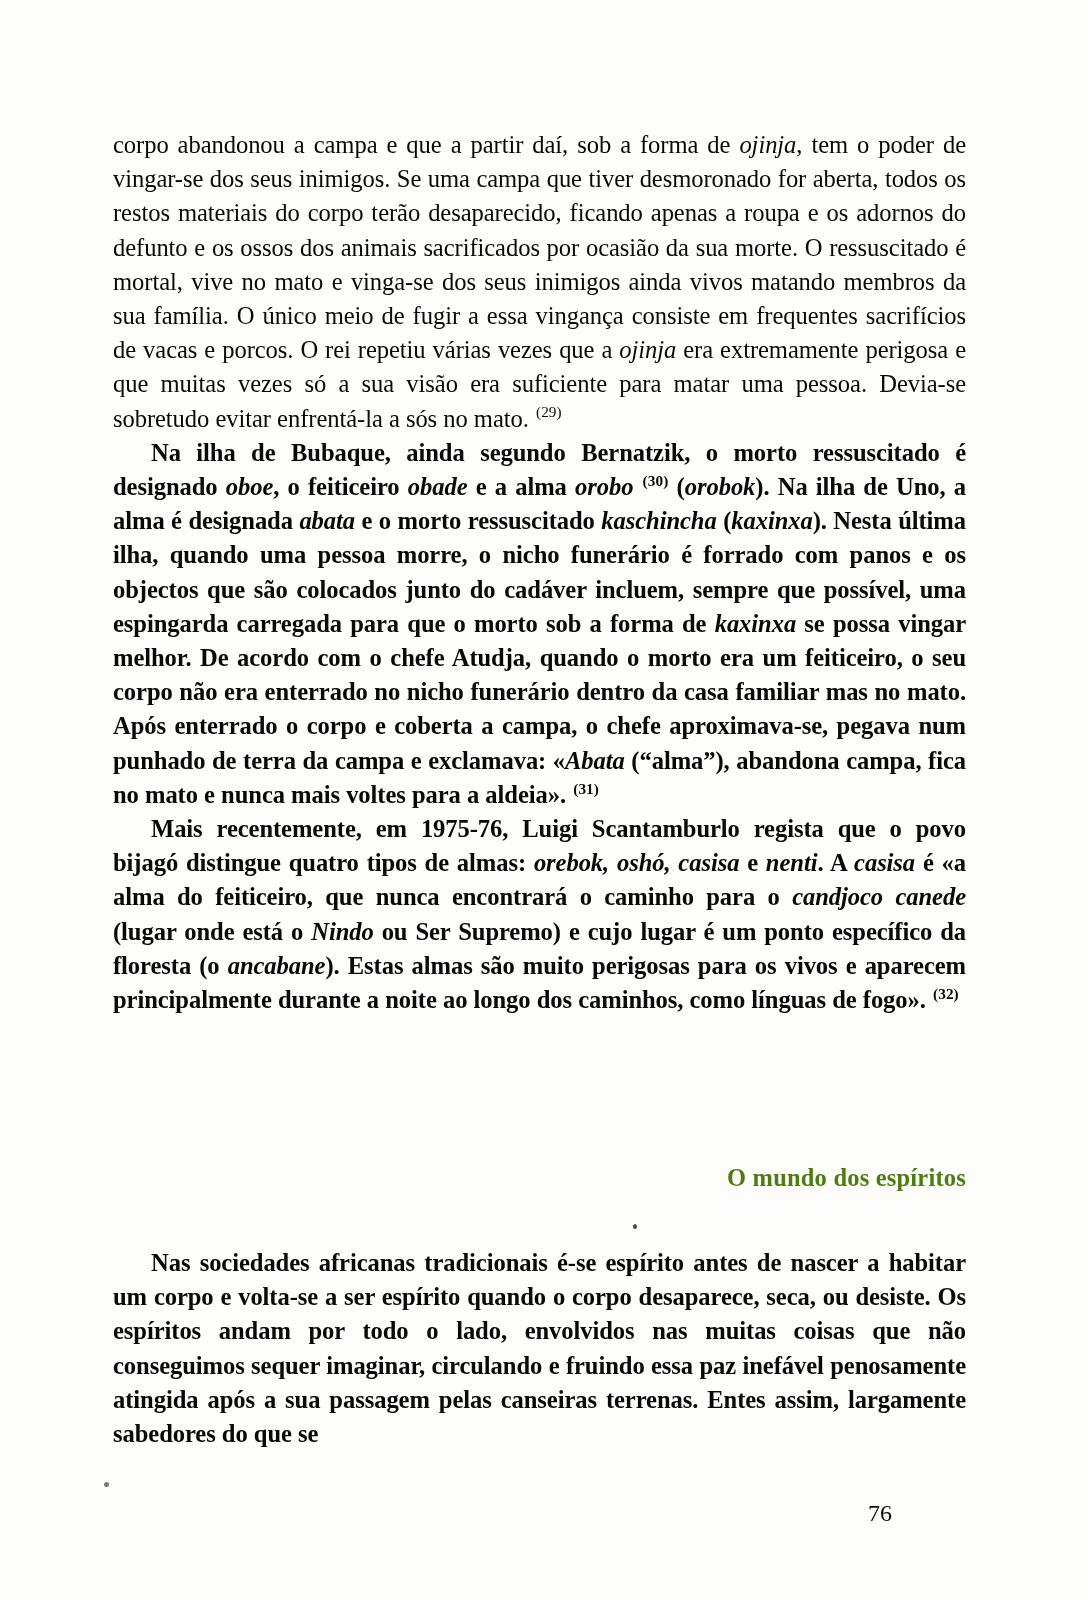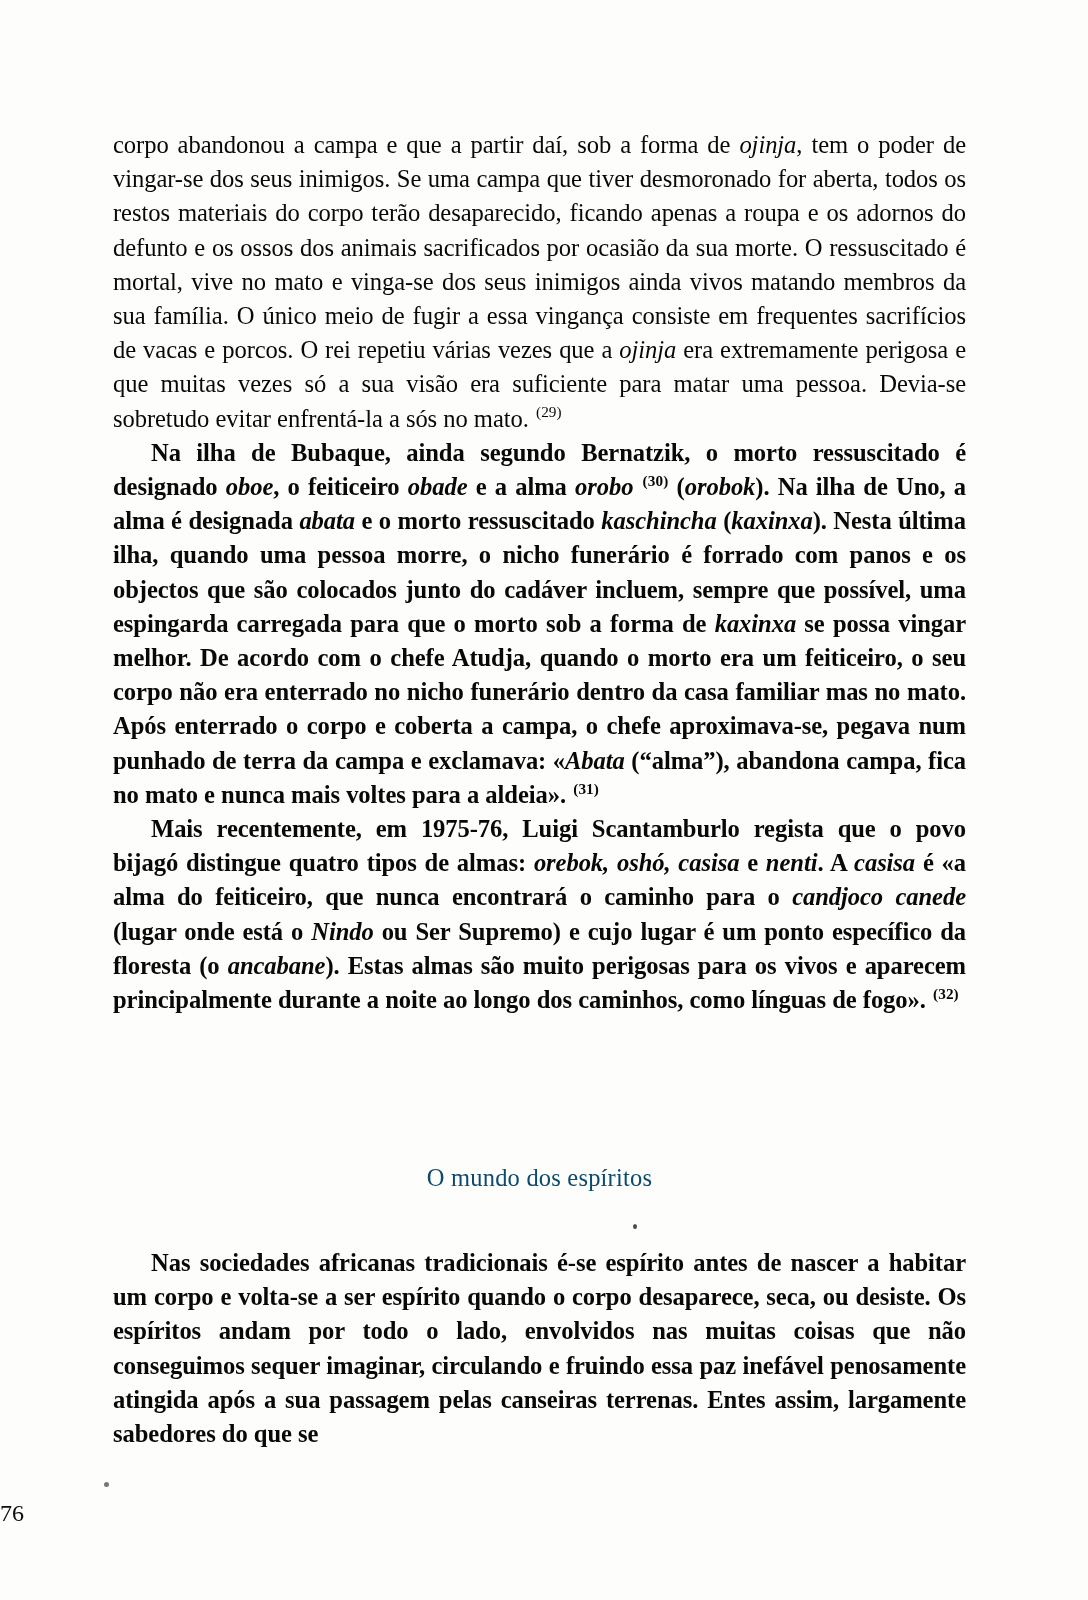--- a/index.html
+++ b/index.html
@@ -50,39 +50,39 @@
   }
 
   .section-heading {
     position: absolute;
     left: 113px;
     top: 1163px;
     width: 853px;
     margin: 0;
     font-size: 24.5px;
     line-height: 30px;
-    font-weight: normal;
-    text-align: center;
+    font-weight: bold;
+    text-align: right;
     letter-spacing: 0.2px;
-    color: #0c4a6e;
+    color: #4d7c0f;
   }
 
   .closing-block {
     position: absolute;
     left: 113px;
     top: 1246px;
     width: 853px;
   }
 
   .page-number {
     position: absolute;
     left: 0;
     top: 1498px;
     width: 892px;
-    text-align: left;
+    text-align: right;
     font-size: 24px;
     line-height: 30px;
     color: #0c0c0c;
   }
 
   
   sup.fnref {
     font-size: 0.62em;
     vertical-align: super;
     line-height: 0;

